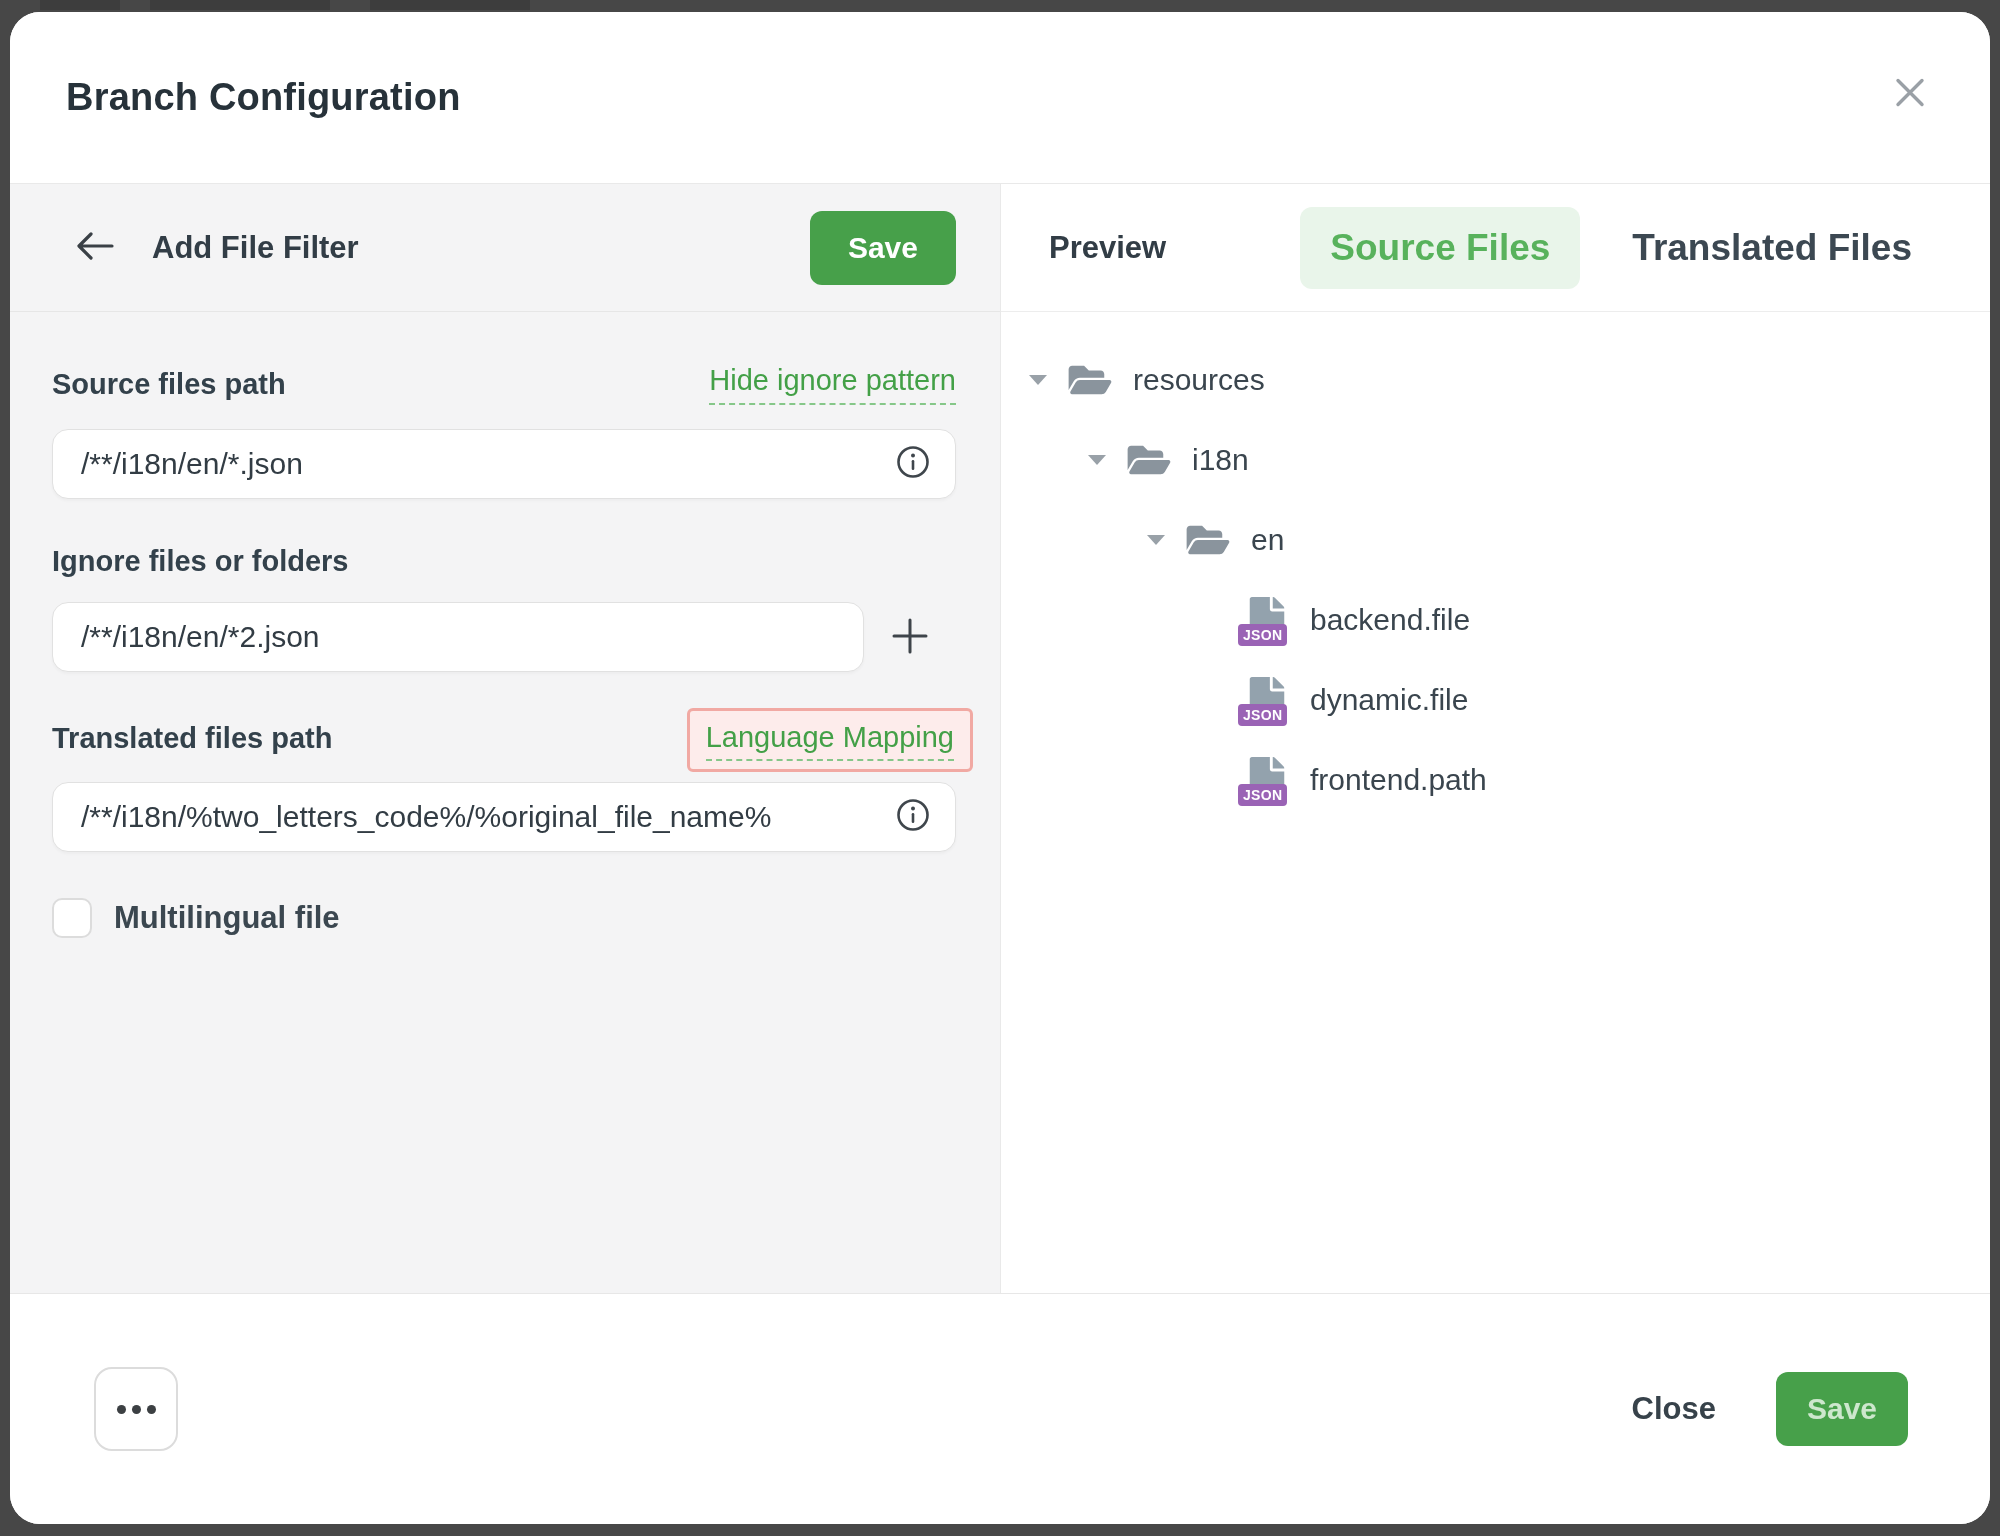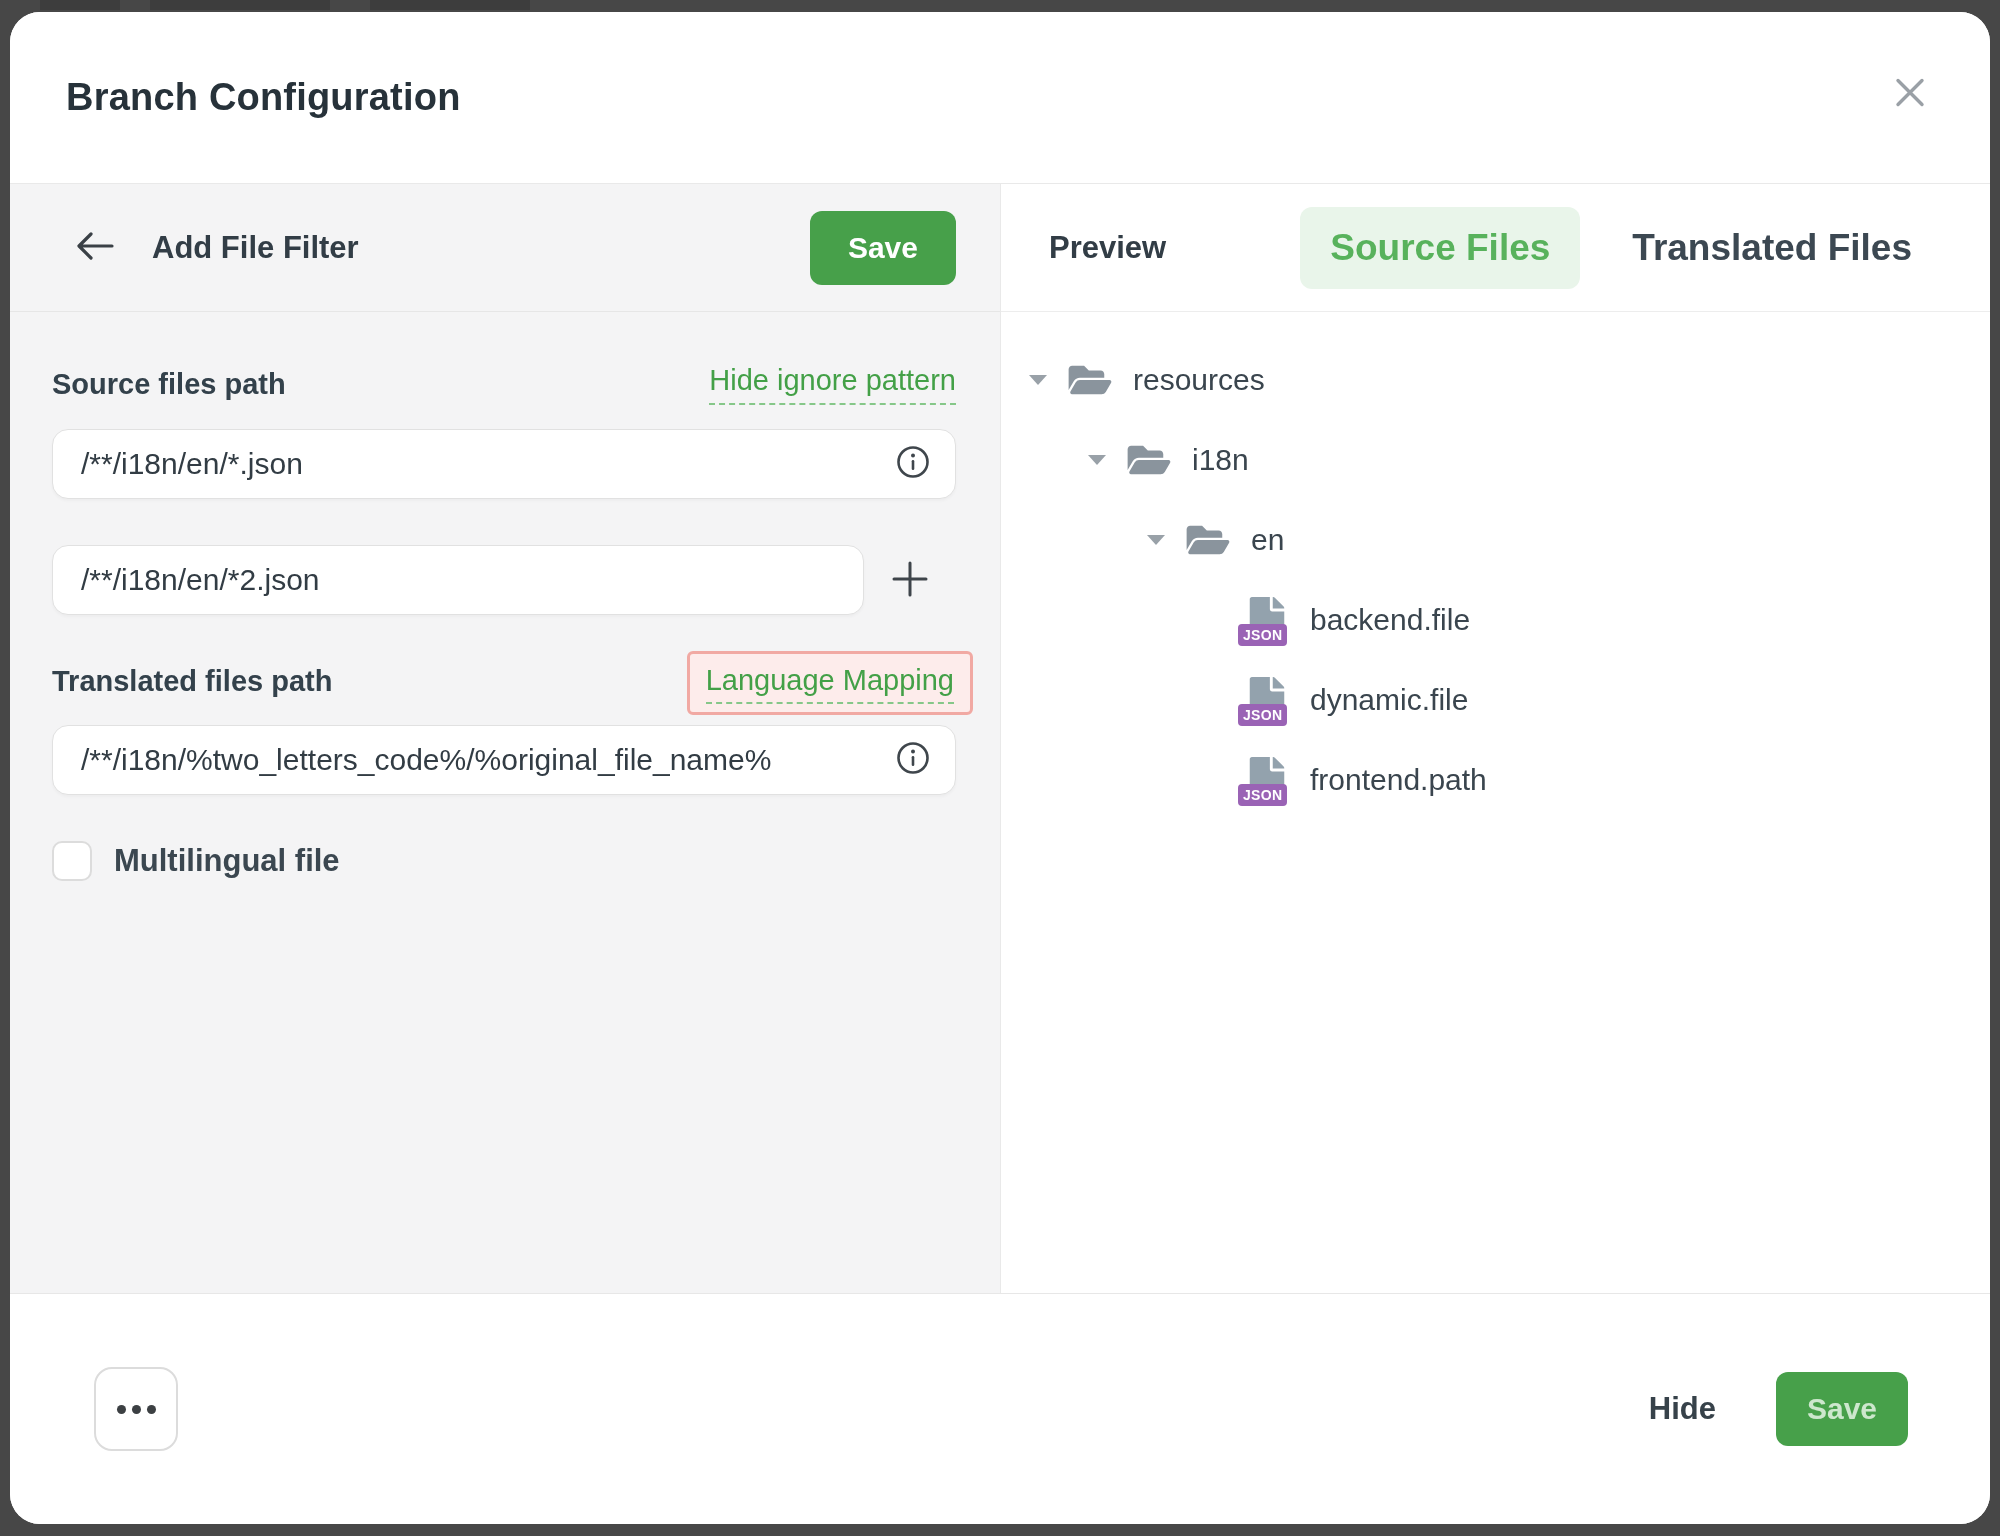--- a/index.html
+++ b/index.html
@@ -174,20 +174,23 @@
           <input class="text-input" type="text" readonly="" value="/**/i18n/en/*.json" style="">
           <span>
             <svg width="36" height="36" viewBox="0 0 36 36">
                 <circle cx="18" cy="18" r="14.5" fill="none" stroke="#3f464c" stroke-width="2.6"></circle>
                 <circle cx="18" cy="11.6" r="2" fill="#3f464c"></circle>
                 <rect x="16.7" y="16" width="2.6" height="10" rx="1.3" fill="#3f464c"></rect>
               </svg>
           </span>
         </div>
 
+        <div class="field-head">
+          <div class="field-label">Ignore files or folders</div>
+        </div>
         <div class="ignore-row">
           <div class="text-input-wrap">
             <input class="text-input" type="text" readonly="" value="/**/i18n/en/*2.json" style="">
           </div>
           <button class="plus-btn">
             <span>
               <svg width="42" height="42" viewBox="0 0 42 42">
                   <path d="M21 5 V37 M5 21 H37" stroke="#3e444a" stroke-width="3" stroke-linecap="round"></path>
                 </svg>
             </span>
@@ -288,17 +291,17 @@
     </div>
   </div>
 
   <div class="modal-footer">
     <button class="more-btn">
       <span class="dot"></span>
       <span class="dot"></span>
       <span class="dot"></span>
     </button>
     <div class="footer-spacer"></div>
-    <button class="close-text-btn">Hide</button>
+    <button class="close-text-btn">Close</button>
     <button class="btn-green footer-save">Save</button>
   </div>
 
 </div>
 
 </body></html>

